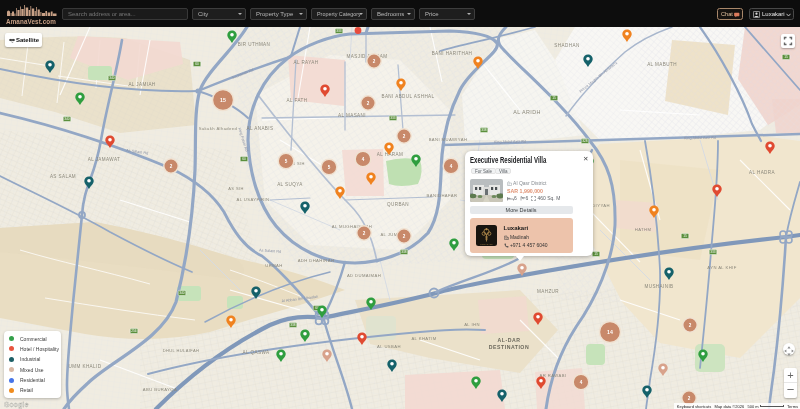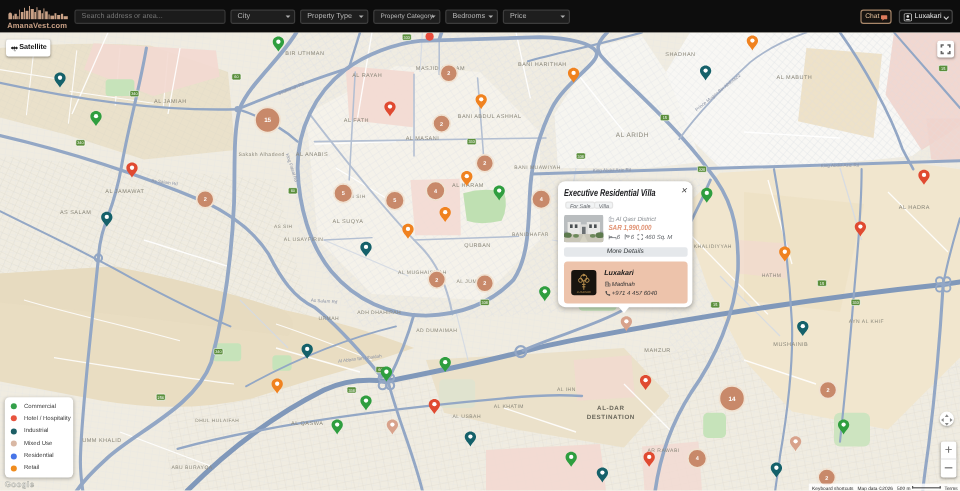--- a/index.html
+++ b/index.html
@@ -25,21 +25,21 @@
 #zoomCtl .zp { position:absolute; top:0; width:13px; height:15px; color:#666; font-size:11px; text-align:center; line-height:15px; }
 #zoomCtl .zm { position:absolute; top:14px; width:13px; height:15px; color:#666; font-size:13px; text-align:center; line-height:13px; border-top:1px solid #e6e6e6; }
 #attrib { position:absolute; right:0px; bottom:0px; height:6.5px; z-index:20; font-size:4px; color:#222; background:rgba(255,255,255,0.85); padding:1px 2px 0 3px; white-space:nowrap; }
 #googleLogo { position:absolute; left:4px; bottom:1.5px; z-index:20; font-size:6.5px; font-weight:bold; color:#fcfcf8; letter-spacing:.4px; -webkit-text-stroke:0.4px #a9a9a1; }
 
 #legend { position:absolute; left:4px; top:331px; width:57px; height:67px; background:#fff; border-radius:4px; box-shadow:0 1px 3px rgba(0,0,0,.25); z-index:22; padding:4px 0 0 5px; }
 .li { position:relative; height:10.4px; }
 .li .dot { position:absolute; left:0; top:1px; width:5px; height:5px; border-radius:50%; }
 .li .lt { position:absolute; left:11px; top:0.5px; font-size:5px; color:#3a3a3a; white-space:nowrap; }
 
-#popup { position:absolute; left:465px; top:151px; width:112px; height:105px; background:#fff; border-radius:6px; box-shadow:0 1px 4px rgba(0,0,0,.3); z-index:30;font-style:italic; }
+#popup { position:absolute; left:465px; top:151px; width:128px; height:105px; background:#fff; border-radius:6px; box-shadow:0 1px 4px rgba(0,0,0,.3); z-index:30; }
 #popup .tip { position:absolute; left:50px; top:104px; width:0; height:0; border-left:5px solid transparent; border-right:5px solid transparent; border-top:6px solid #fff; }
 #pTitle { position:absolute; left:5px; top:5px; font-size:8.2px; font-weight:bold; color:#202124; transform:scaleX(0.74); transform-origin:left top; white-space:nowrap; }
 #pClose { position:absolute; right:4.5px; top:4px; font-size:6.5px; color:#444; }
 .tag { position:absolute; top:17px; height:6px; background:#f1f3f4; border:0.5px solid #e3e3e3; border-radius:2px; font-size:4.5px; color:#5f6368; line-height:5.5px; padding:0 3px; }
 #pThumb { position:absolute; left:4.5px; top:27.5px; width:33px; height:23px; border-radius:2px; overflow:hidden; }
 #pDistrict { position:absolute; left:42px; top:28.5px; font-size:5px; color:#868b90; white-space:nowrap; }
 #pPrice { position:absolute; left:42px; top:36px; font-size:6.2px; font-weight:bold; color:#e09172; transform:scaleX(0.85); transform-origin:left top; white-space:nowrap; }
 #pSpecs { position:absolute; left:42px; top:44px; font-size:5px; color:#5f6368; white-space:nowrap; }
 #pMore { position:absolute; left:4.5px; top:54.5px; width:103px; height:8px; background:#e5e8eb; border-radius:2px; font-size:5.5px; color:#3c4043; text-align:center; line-height:8px; }
 #pAgent { position:absolute; left:4.5px; top:67px; width:103px; height:34.5px; background:#edc3ab; border-radius:3px; }

